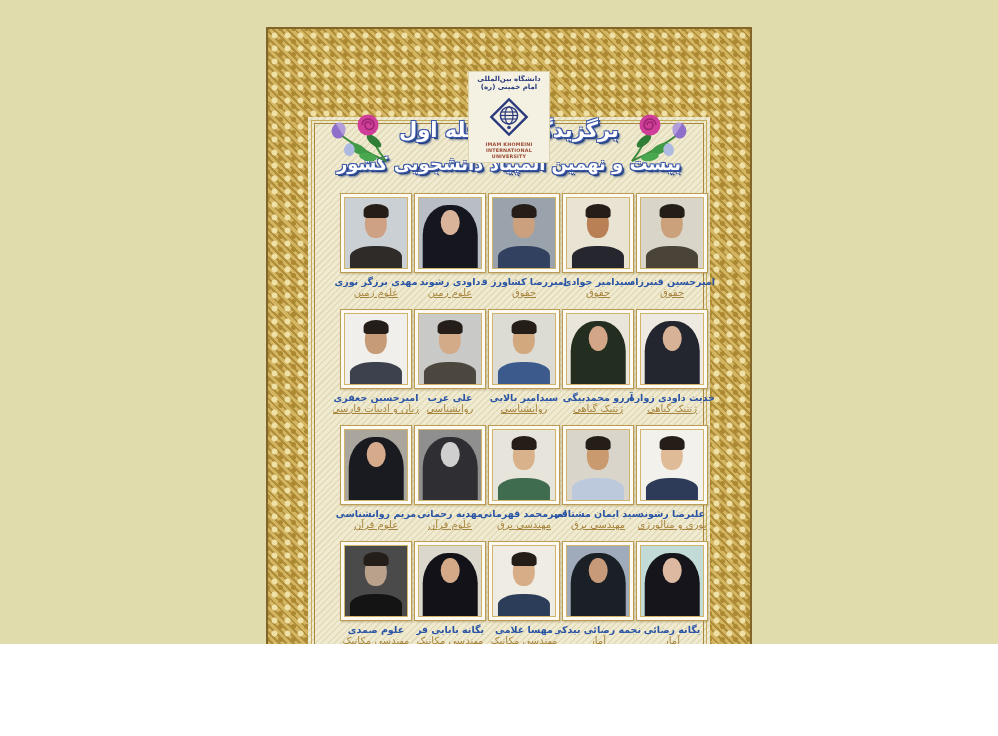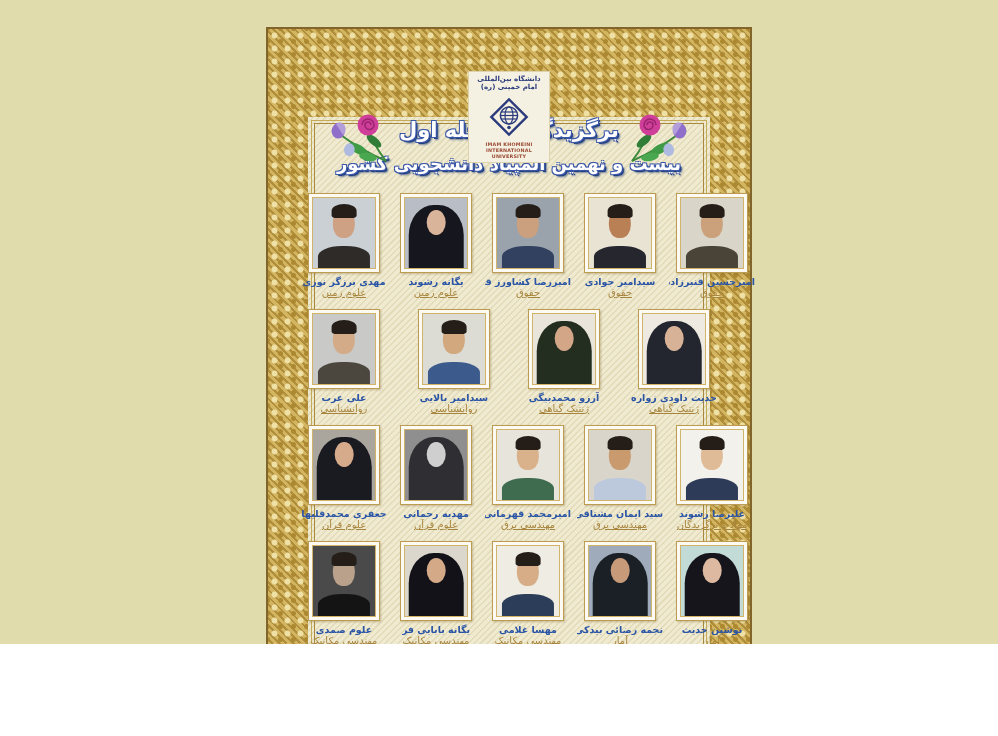--- a/index.html
+++ b/index.html
@@ -61,21 +61,21 @@
        2px  2px 0 #24407e,3px 3px 2px rgba(36,64,126,.6);
   }
   .t1{font-size:21px;line-height:26px;}
   .t2{font-size:18px;line-height:26px;margin-top:8px;}
   .bouquet{position:absolute;top:-6px;width:72px;height:56px;}
   .bouquet.left{left:16px;}
   .bouquet.right{right:16px;transform:scaleX(-1);}
 
   
   .grid{margin-top:16px;position:relative;z-index:1;}
-  .grow{display:flex;justify-content:space-between;gap:20px;margin-bottom:11px;}
+  .grow{display:flex;justify-content:flex-start;gap:2px;margin-bottom:11px;margin-left:32px;}
   .cell{width:72px;display:flex;flex-direction:column;align-items:center;}
   .pframe{
     width:72px;height:80px;box-sizing:border-box;
     background:#fcfaf2;border:1px solid #bb9c50;padding:4px;
     box-shadow:1px 1px 2px rgba(120,95,40,.35);
   }
   .photo{
     position:relative;width:100%;height:100%;overflow:hidden;
     background:var(--bg,#ccc);box-shadow:0 0 0 1px #cfb46a;
   }
@@ -179,21 +179,21 @@
     <div class="sfield">علوم زمین</div>
   </div>
               <div class="cell">
     <div class="pframe">
       <div class="photo hijab" style="--bg: #b9bdc6; --veil: #16161e; --skin: #d9b49a;">
 
         <div class="veil"></div>
         <div class="face"></div>
       </div>
     </div>
-    <div class="sname">یگانه رشوند</div>
+    <div class="sname">داودی رشوند</div>
     <div class="sfield">علوم زمین</div>
   </div>
               <div class="cell">
     <div class="pframe">
       <div class="photo male" style="--bg: #9aa2ac; --shirt: #31415f; --skin: #caa07e;">
         <div class="head"></div>
         <div class="hair"></div>
         <div class="torso"></div>
 
       </div>
@@ -222,20 +222,32 @@
 
       </div>
     </div>
     <div class="sname">امیرحسین قنبرزاده</div>
     <div class="sfield">حقوق</div>
   </div>
             </div>
             <div class="grow">
               <div class="cell">
     <div class="pframe">
+      <div class="photo male" style="--bg: #f0efeb; --shirt: #3c414d; --skin: #c59c77;">
+        <div class="head"></div>
+        <div class="hair"></div>
+        <div class="torso"></div>
+
+      </div>
+    </div>
+    <div class="sname">امیرحسین جعفری</div>
+    <div class="sfield">زبان و ادبیات فارسی</div>
+  </div>
+              <div class="cell">
+    <div class="pframe">
       <div class="photo male" style="--bg: #c9c9c7; --shirt: #4c473e; --skin: #d3ab89;">
         <div class="head"></div>
         <div class="hair"></div>
         <div class="torso"></div>
 
       </div>
     </div>
     <div class="sname">علی عرب</div>
     <div class="sfield">روانشناسی</div>
   </div>
@@ -276,21 +288,21 @@
             </div>
             <div class="grow">
               <div class="cell">
     <div class="pframe">
       <div class="photo hijab" style="--bg: #aaa69e; --veil: #1a1a21; --skin: #d6ab8b;">
 
         <div class="veil"></div>
         <div class="face"></div>
       </div>
     </div>
-    <div class="sname">جعفری محمدقلیها</div>
+    <div class="sname">مریم روانشناسی</div>
     <div class="sfield">علوم قرآن</div>
   </div>
               <div class="cell">
     <div class="pframe">
       <div class="photo hijab" style="--bg: #8f8f8f; --veil: #2f2f33; --skin: #cfcfcf;">
 
         <div class="veil"></div>
         <div class="face"></div>
       </div>
     </div>
@@ -324,21 +336,21 @@
               <div class="cell">
     <div class="pframe">
       <div class="photo male" style="--bg: #f3f1eb; --shirt: #2d3a58; --skin: #e0bb97;">
         <div class="head"></div>
         <div class="hair"></div>
         <div class="torso"></div>
 
       </div>
     </div>
     <div class="sname">علیرضا رشوند</div>
-    <div class="sfield">مواد و برگزیدگان</div>
+    <div class="sfield">نوری و متالورژی</div>
   </div>
             </div>
             <div class="grow">
               <div class="cell">
     <div class="pframe">
       <div class="photo male" style="--bg: #4a4a4a; --shirt: #141414; --skin: #b9a18c;">
         <div class="head"></div>
         <div class="hair"></div>
         <div class="torso"></div>
 
@@ -382,21 +394,21 @@
     <div class="sfield">آمار</div>
   </div>
               <div class="cell">
     <div class="pframe">
       <div class="photo hijab" style="--bg: #c3dbd6; --veil: #15151b; --skin: #dcb9a0;">
 
         <div class="veil"></div>
         <div class="face"></div>
       </div>
     </div>
-    <div class="sname">نوشین حدیث</div>
+    <div class="sname">یگانه رضائی</div>
     <div class="sfield">آمار</div>
   </div>
             </div>
           </div>
 
       </div>
     </div>
   </div>
 </div>
 

